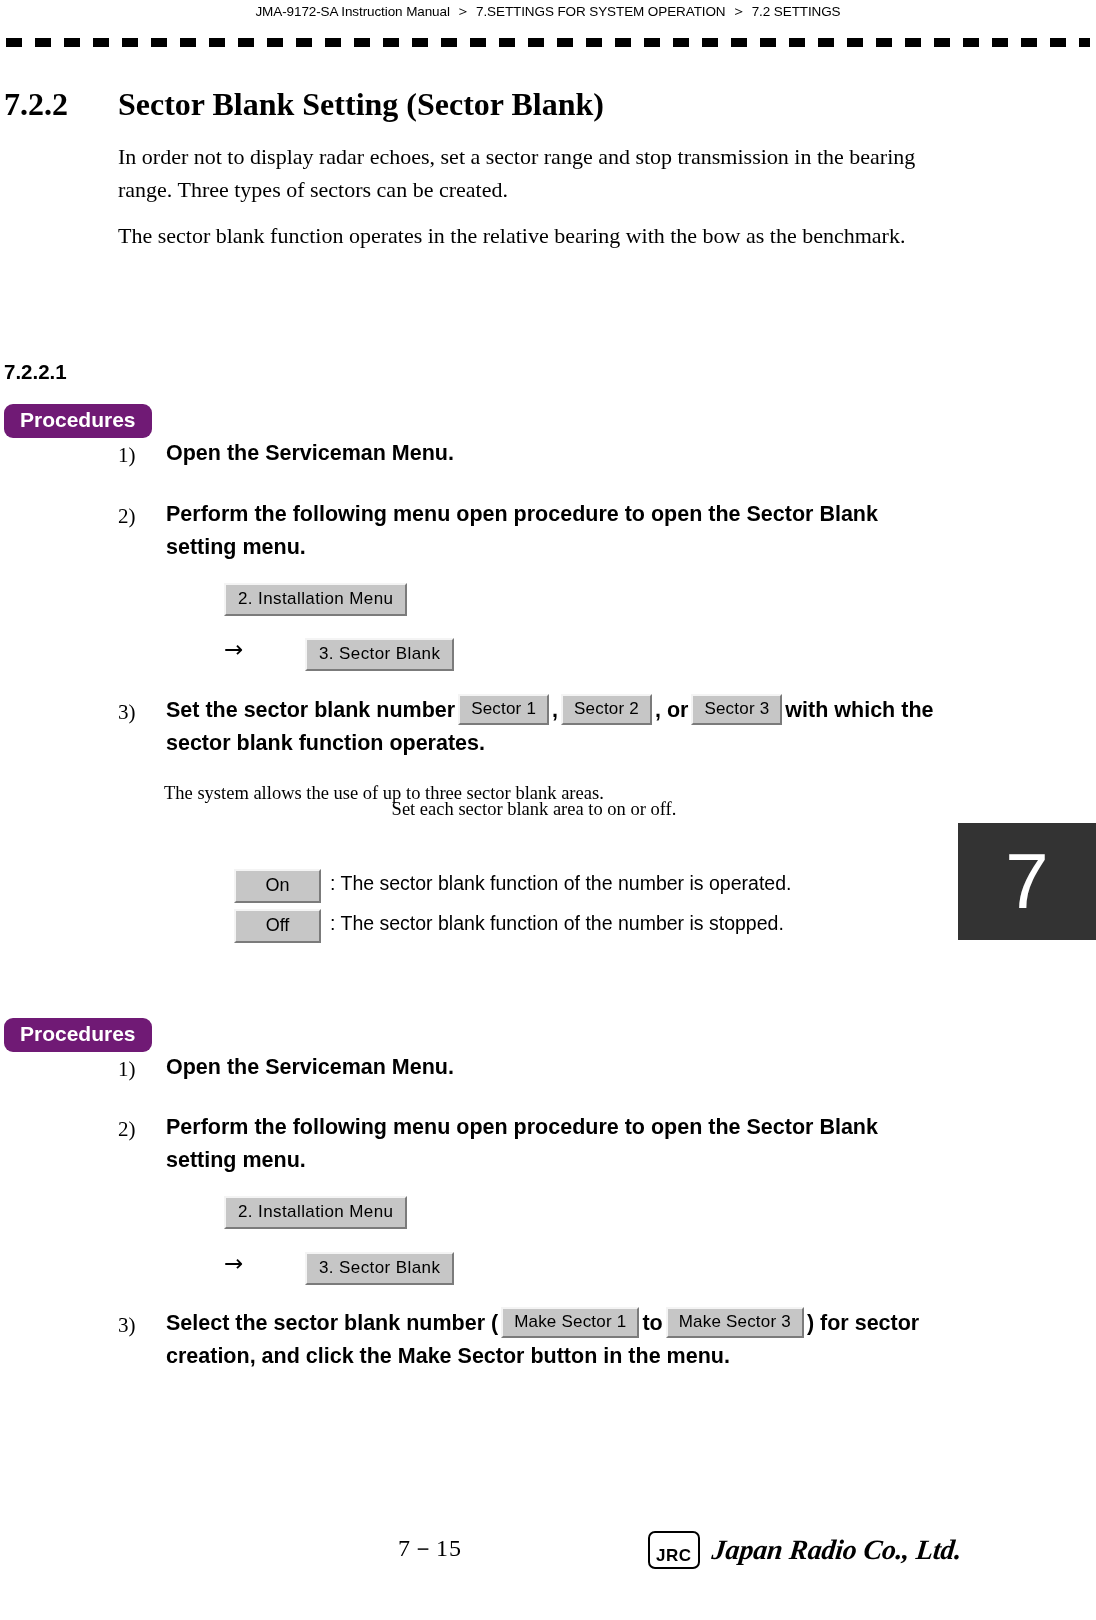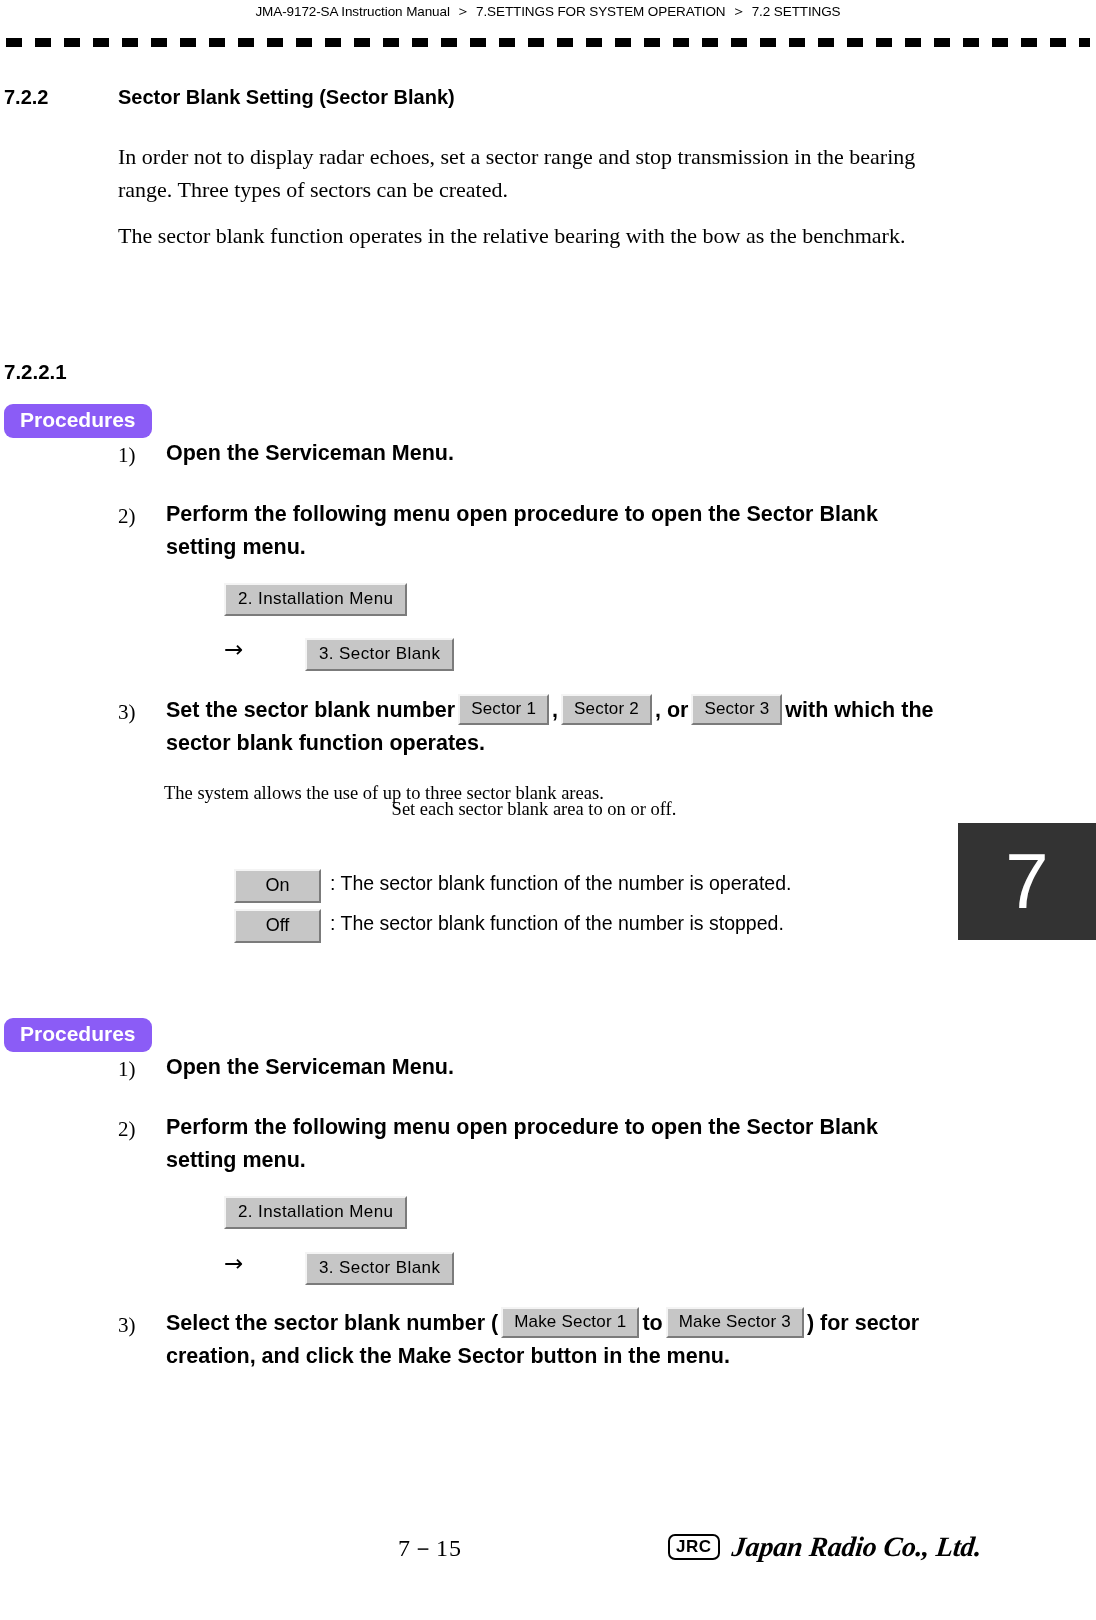--- a/index.html
+++ b/index.html
@@ -73,21 +73,21 @@
     height: 1620px;
   }
 
   .h2-row, .h3-row {
     position: absolute;
     display: flex;
     font-family: "Liberation Sans", sans-serif;
     font-weight: bold;
     white-space: nowrap;
   }
-  .h2-row { font-size: 20px; }
+  .h2-row { font-size: 32px; font-family: Liberation Serif, serif; }
   .h3-row { font-size: 20.5px; }
   .h2-num { width: 114px; flex: none; }
   .h3-num { width: 114px; flex: none; }
 
   .para {
     position: absolute;
     font-family: "Liberation Serif", serif;
     font-size: 22px;
     line-height: 33px;
   }
@@ -96,21 +96,21 @@
     position: absolute;
     font-family: "Liberation Serif", serif;
     font-size: 18.5px;
     line-height: 28px;
   }
 
   
   .procedures {
     position: absolute;
     left: 4px;
-    background: #8b5cf6;
+    background: #701a75;
     color: #ffffff;
     font-family: "Liberation Sans", sans-serif;
     font-weight: bold;
     font-size: 21px;
     border-radius: 9px;
     padding: 3px 16px 5px 16px;
     line-height: 26px;
   }
 
   
@@ -204,24 +204,23 @@
     top: 1531px;
     display: flex;
     align-items: center;
   }
   .jrc-mark {
     font-family: "Liberation Sans", sans-serif;
     font-weight: bold;
     font-size: 17px;
     border: 2px solid #000;
     border-radius: 7px;
-    padding: 2px 6px 3px 6px;
+    padding: 14px 6px 3px 6px;
     letter-spacing: 0.5px;
     line-height: 1;
-    margin-left: 20px;
   }
   .jrc-name {
     font-family: "Liberation Serif", serif;
     font-style: italic;
     font-weight: bold;
     font-size: 28px;
     margin-left: 12px;
     letter-spacing: -0.2px;
     transform: skewX(-6deg);
   }

